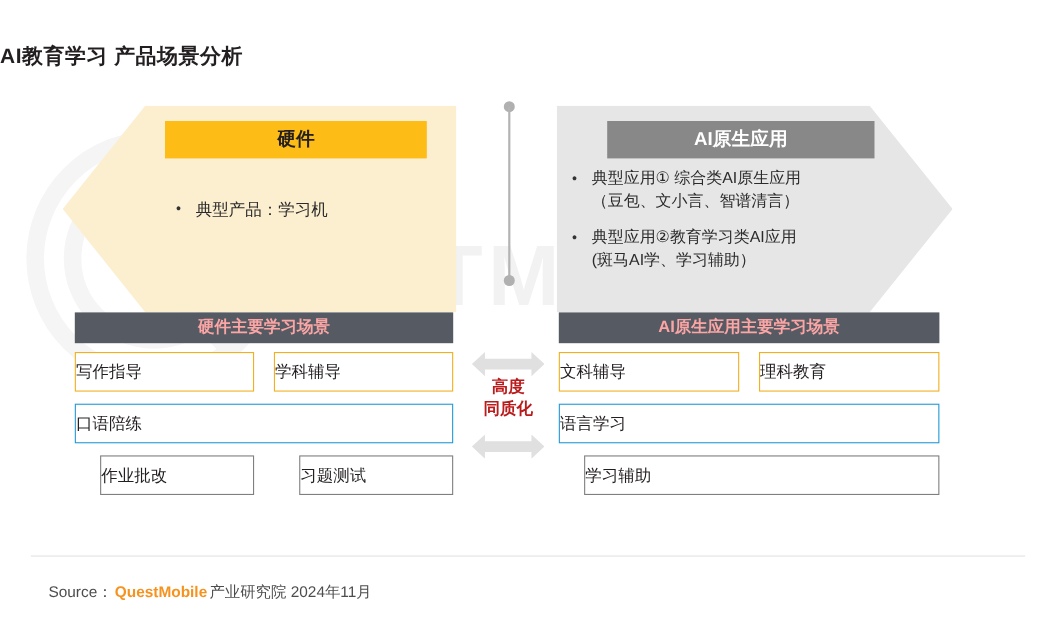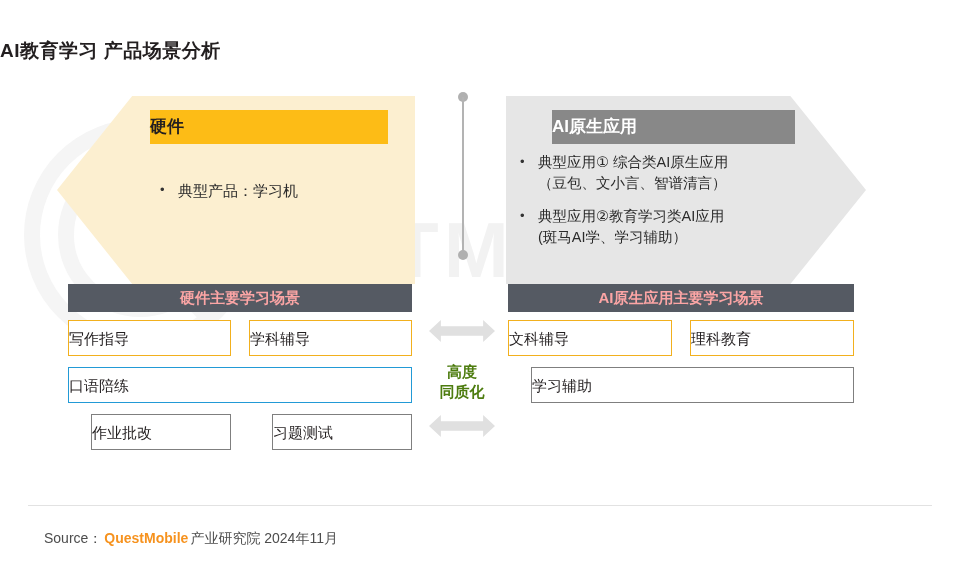--- a/index.html
+++ b/index.html
@@ -78,20 +78,21 @@
     background: #e6e6e6;
     -webkit-clip-path: polygon(0 0, 79% 0, 100% 50%, 79% 100%, 0 100%);
     clip-path: polygon(0 0, 79% 0, 100% 50%, 79% 100%, 0 100%);
   }
 
   
   .panel-head {
     position: absolute;
     height: 34px;
     line-height: 34px;
+    text-align: center;
     font-size: 17px;
     font-weight: 700;
     z-index: 3;
   }
   .panel-head.hw {
     left: 150px;
     top: 110px;
     width: 238px;
     background: #fdbc16;
     color: #231f20;
@@ -229,22 +230,22 @@
     height: 22px;
     margin: 0 auto;
     background: #e0e0e0;
     -webkit-clip-path: polygon(0 50%, 18% 0, 18% 28%, 82% 28%, 82% 0, 100% 50%, 82% 100%, 82% 72%, 18% 72%, 18% 100%);
     clip-path: polygon(0 50%, 18% 0, 18% 28%, 82% 28%, 82% 0, 100% 50%, 82% 100%, 82% 72%, 18% 72%, 18% 100%);
   }
   .mid-label {
     font-size: 15px;
     font-weight: 700;
     line-height: 20px;
-    color: #4d7c0f;
-    margin: 20px 0 13px 0;
+    color: #b91c1c;
+    margin: 0 0 13px 0;
   }
 
   
   .footer-rule {
     position: absolute;
     left: 28px;
     top: 505px;
     width: 904px;
     height: 1px;
     background: #e2e2e2;
@@ -340,20 +341,23 @@
   </div>
   <div class="dbl-arrow"></div>
 </div>
 
 <div class="grid right">
   <div class="grid-row">
     <div class="cell gold">文科辅导</div>
     <div class="cell gold">理科教育</div>
   </div>
   <div class="grid-row">
+    <div class="cell blue">语言学习</div>
+  </div>
+  <div class="grid-row">
     <div class="cell gray">学习辅助</div>
   </div>
 </div>
 
 <div class="footer-rule"></div>
 <div class="source">
   <span>Source：</span><span class="brand">QuestMobile</span><span>产业研究院 2024年11月</span>
 </div>
 
 </body></html>

